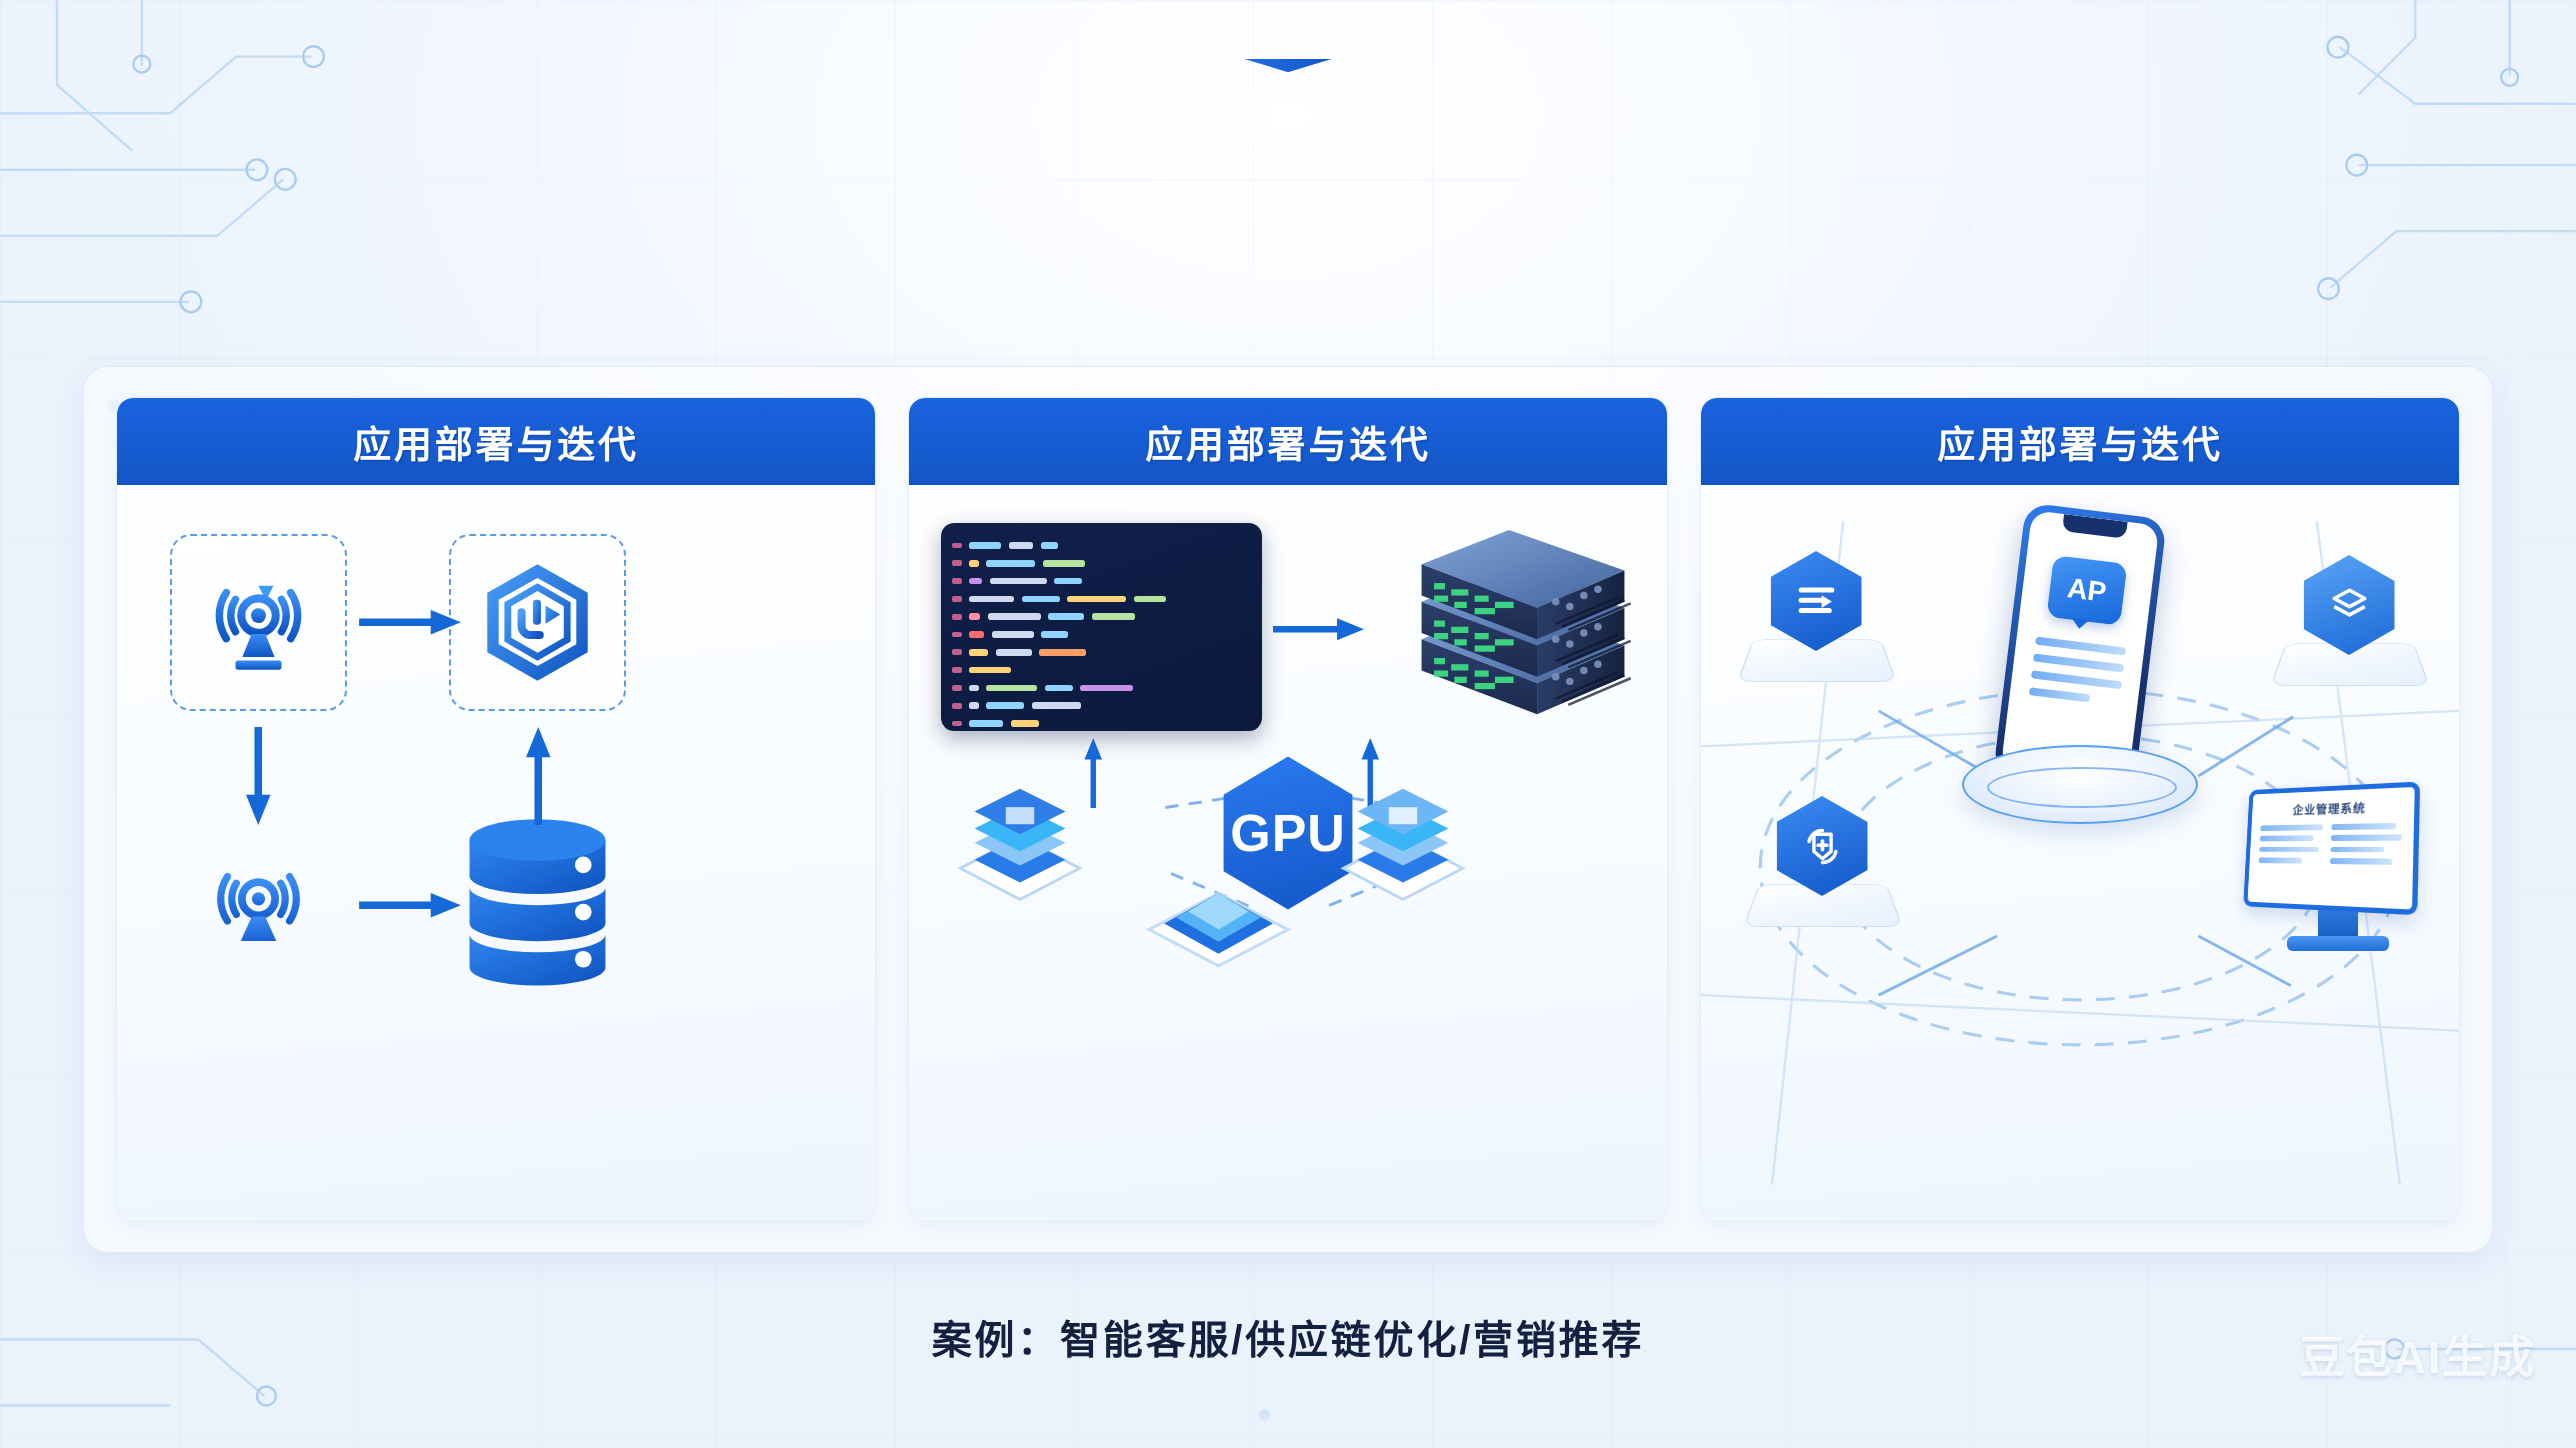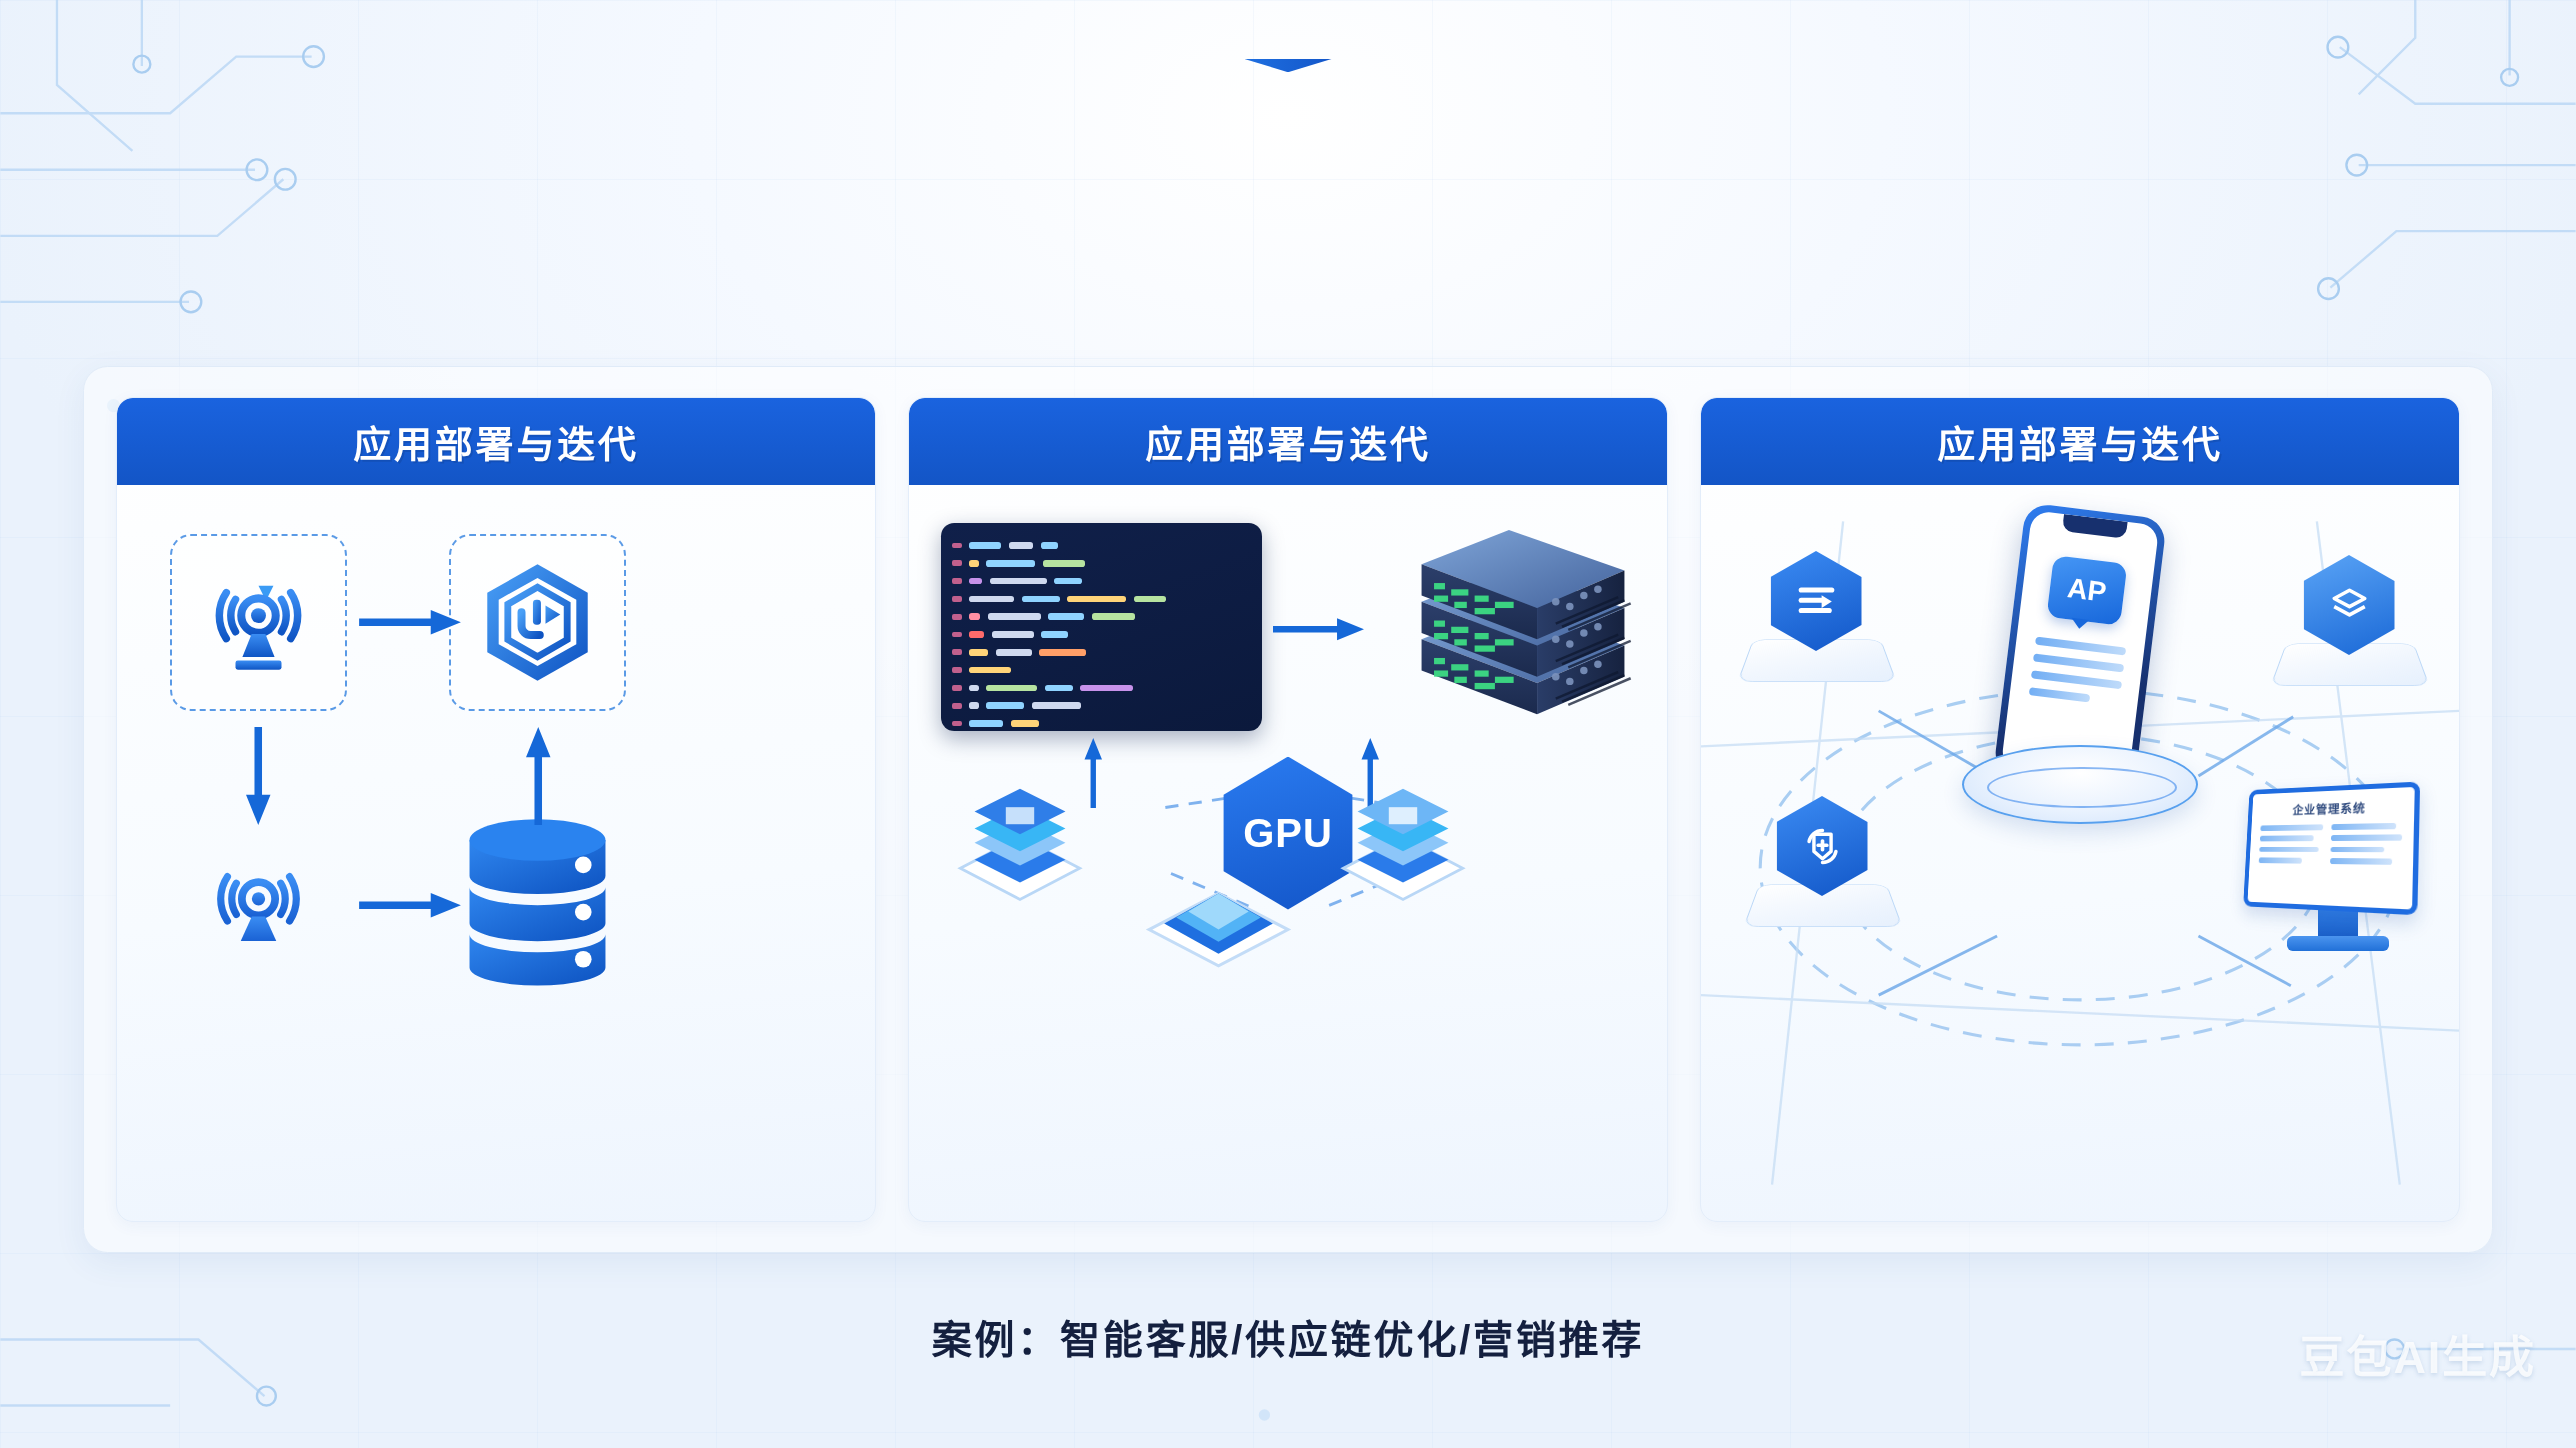--- a/index.html
+++ b/index.html
@@ -113,21 +113,21 @@
     position:relative;
     clip-path: polygon(50% 0%, 96% 25%, 96% 75%, 50% 100%, 4% 75%, 4% 25%);
   }
   .gpu-hex {
     position:absolute; left:50%; top:7.5px; transform:translateX(-50%);
     width:140px; height:153px;
     background: linear-gradient(165deg,#2a7bf0 0%, #1356c9 100%);
     display:flex; align-items:center; justify-content:center;
     filter: drop-shadow(0 9.4px 17px rgba(24,70,160,.30));
   }
-  .gpu-hex span { color:#fff; font-size:40px; font-weight:900; letter-spacing:0.9px; }
+  .gpu-hex span { color:#fff; font-size:52px; font-weight:900; letter-spacing:0.9px; }
 
   .iso-stack { position:absolute; width:142px; height:142px; }
 
   
   .phone {
     position:absolute; left:50%; top:24.5px; transform:translateX(-50%) rotate(7deg);
     width:142px; height:274px; border-radius:24.5px;
     background: linear-gradient(150deg,#2f7ef2 0%, #17306e 70%);
     padding:6.6px;
     box-shadow: 0 13.2px 28px rgba(24,60,130,.28);

